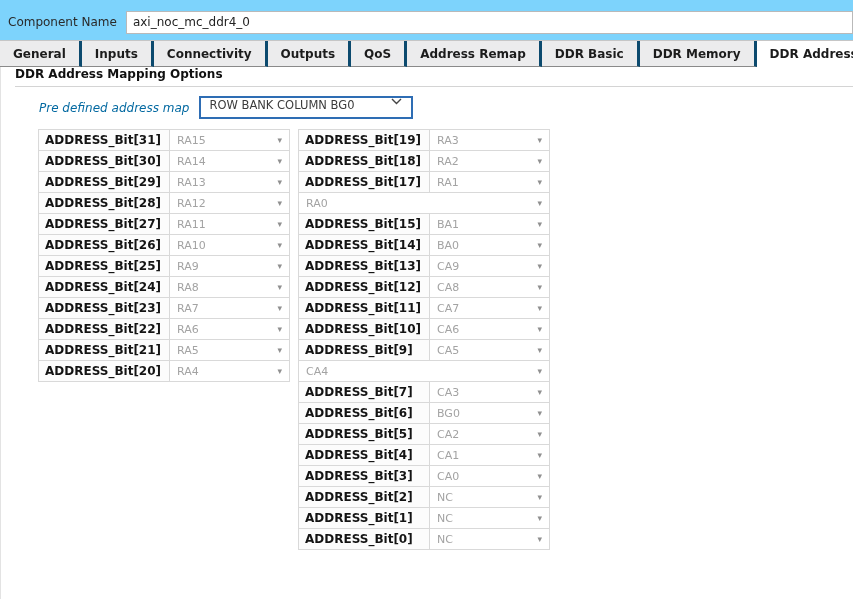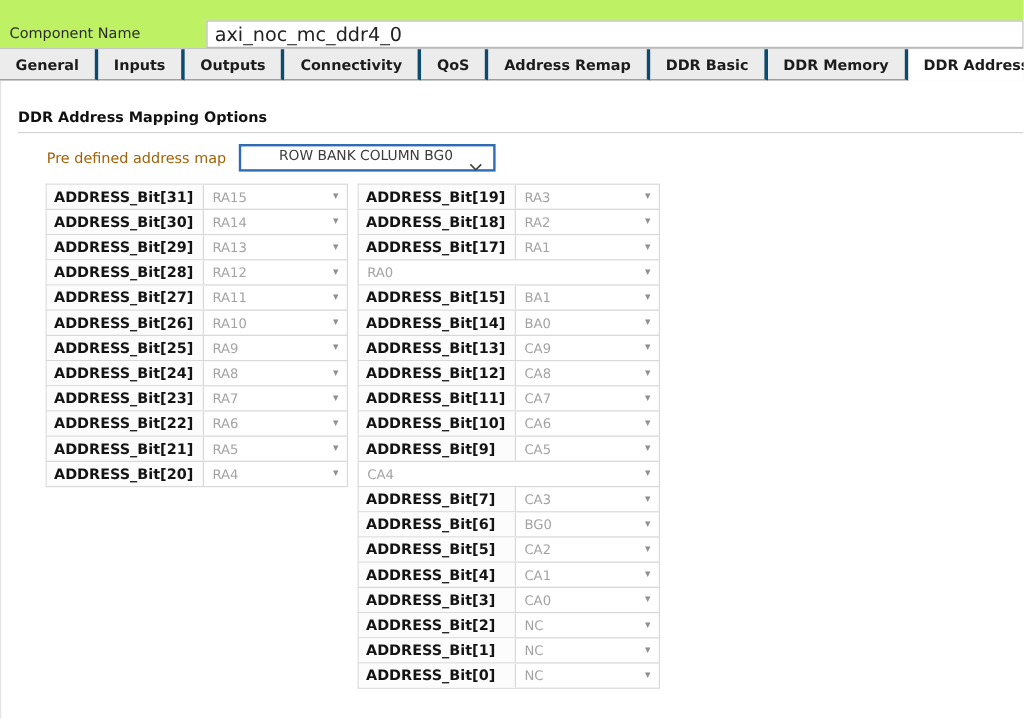--- a/index.html
+++ b/index.html
@@ -7,40 +7,39 @@
     margin: 0; padding: 0;
     width: 853px; height: 599px;
     overflow: hidden;
     background: #ffffff;
     font-family: "DejaVu Sans", "Liberation Sans", sans-serif;
     font-size: 12px;
     color: #1b1b1b;
   }
   
   .header {
-    background: #bef264;
+    background: #7dd3fc;
     height: 40px;
     display: flex;
-    align-items: flex-end;
+    align-items: center;
     padding: 4px 0 0 8px;
-    gap: 46px;
   }
   .header-label {
     line-height: 23px;
     white-space: nowrap;
     color: #2a2a2a;
   }
   .header-input {
     flex: 1;
     margin-left: 9px;
     height: 23px;
     border: 1px solid #b9b9b9;
     background: #ffffff;
     font-family: inherit;
-    font-size: 16px;
+    font-size: 12px;
     color: #222222;
     padding: 0 6px;
     outline: none;
   }
   
   .tab-bar {
     display: flex;
     height: 27px;
     background: #ececed;
     border-top: 1px solid #c6c6c6;
@@ -61,52 +60,52 @@
   .tab.active {
     background: #ffffff;
     border-bottom: 1px solid transparent;
     flex: 1;
   }
   
   .content {
     background: #ffffff;
     border-left: 1px solid #e3e3e3;
     height: 532px;
-    padding-top: 24px;
+    padding-top: 0;
   }
   .section-title {
     margin-left: 14px;
     font-weight: bold;
     font-size: 12px;
     color: #111111;
   }
   .section-rule {
     border: none;
     border-top: 1px solid #d4d4d4;
     margin: 5px 0 0 14px;
   }
   .predefined-row {
     display: flex;
     align-items: center;
     margin: 9px 0 0 38px;
   }
   .predefined-label {
-    color: #a16207;
+    color: #0369a1;
+    font-style: italic;
   }
   .combobox {
     margin-left: 10px;
     width: 214px;
     height: 23px;
     border: 2px solid #2e6db4;
     background: #ffffff;
     display: flex;
-    align-items: center;
+    align-items: flex-start;
     padding: 0 9px 0 8px;
     cursor: default;
-    flex-direction: column;
   }
   .combobox-value {
     font-size: 11.5px;
     color: #3c3c3c;
     white-space: nowrap;
   }
   .combobox-chevron {
     margin-left: auto;
     display: flex;
     align-items: center;
@@ -164,22 +163,22 @@
 <body>
 
 <div class="header">
   <span class="header-label">Component Name</span>
   <input class="header-input" type="text" value="axi_noc_mc_ddr4_0" style="">
 </div>
 
 <div class="tab-bar">
     <div class="tab">General</div>
     <div class="tab">Inputs</div>
+    <div class="tab">Connectivity</div>
     <div class="tab">Outputs</div>
-    <div class="tab">Connectivity</div>
     <div class="tab">QoS</div>
     <div class="tab">Address Remap</div>
     <div class="tab">DDR Basic</div>
     <div class="tab">DDR Memory</div>
     <div class="tab active">DDR Address Mapping</div>
   </div>
 
 <div class="content">
   <div class="section-title">DDR Address Mapping Options</div>
   <hr class="section-rule">

